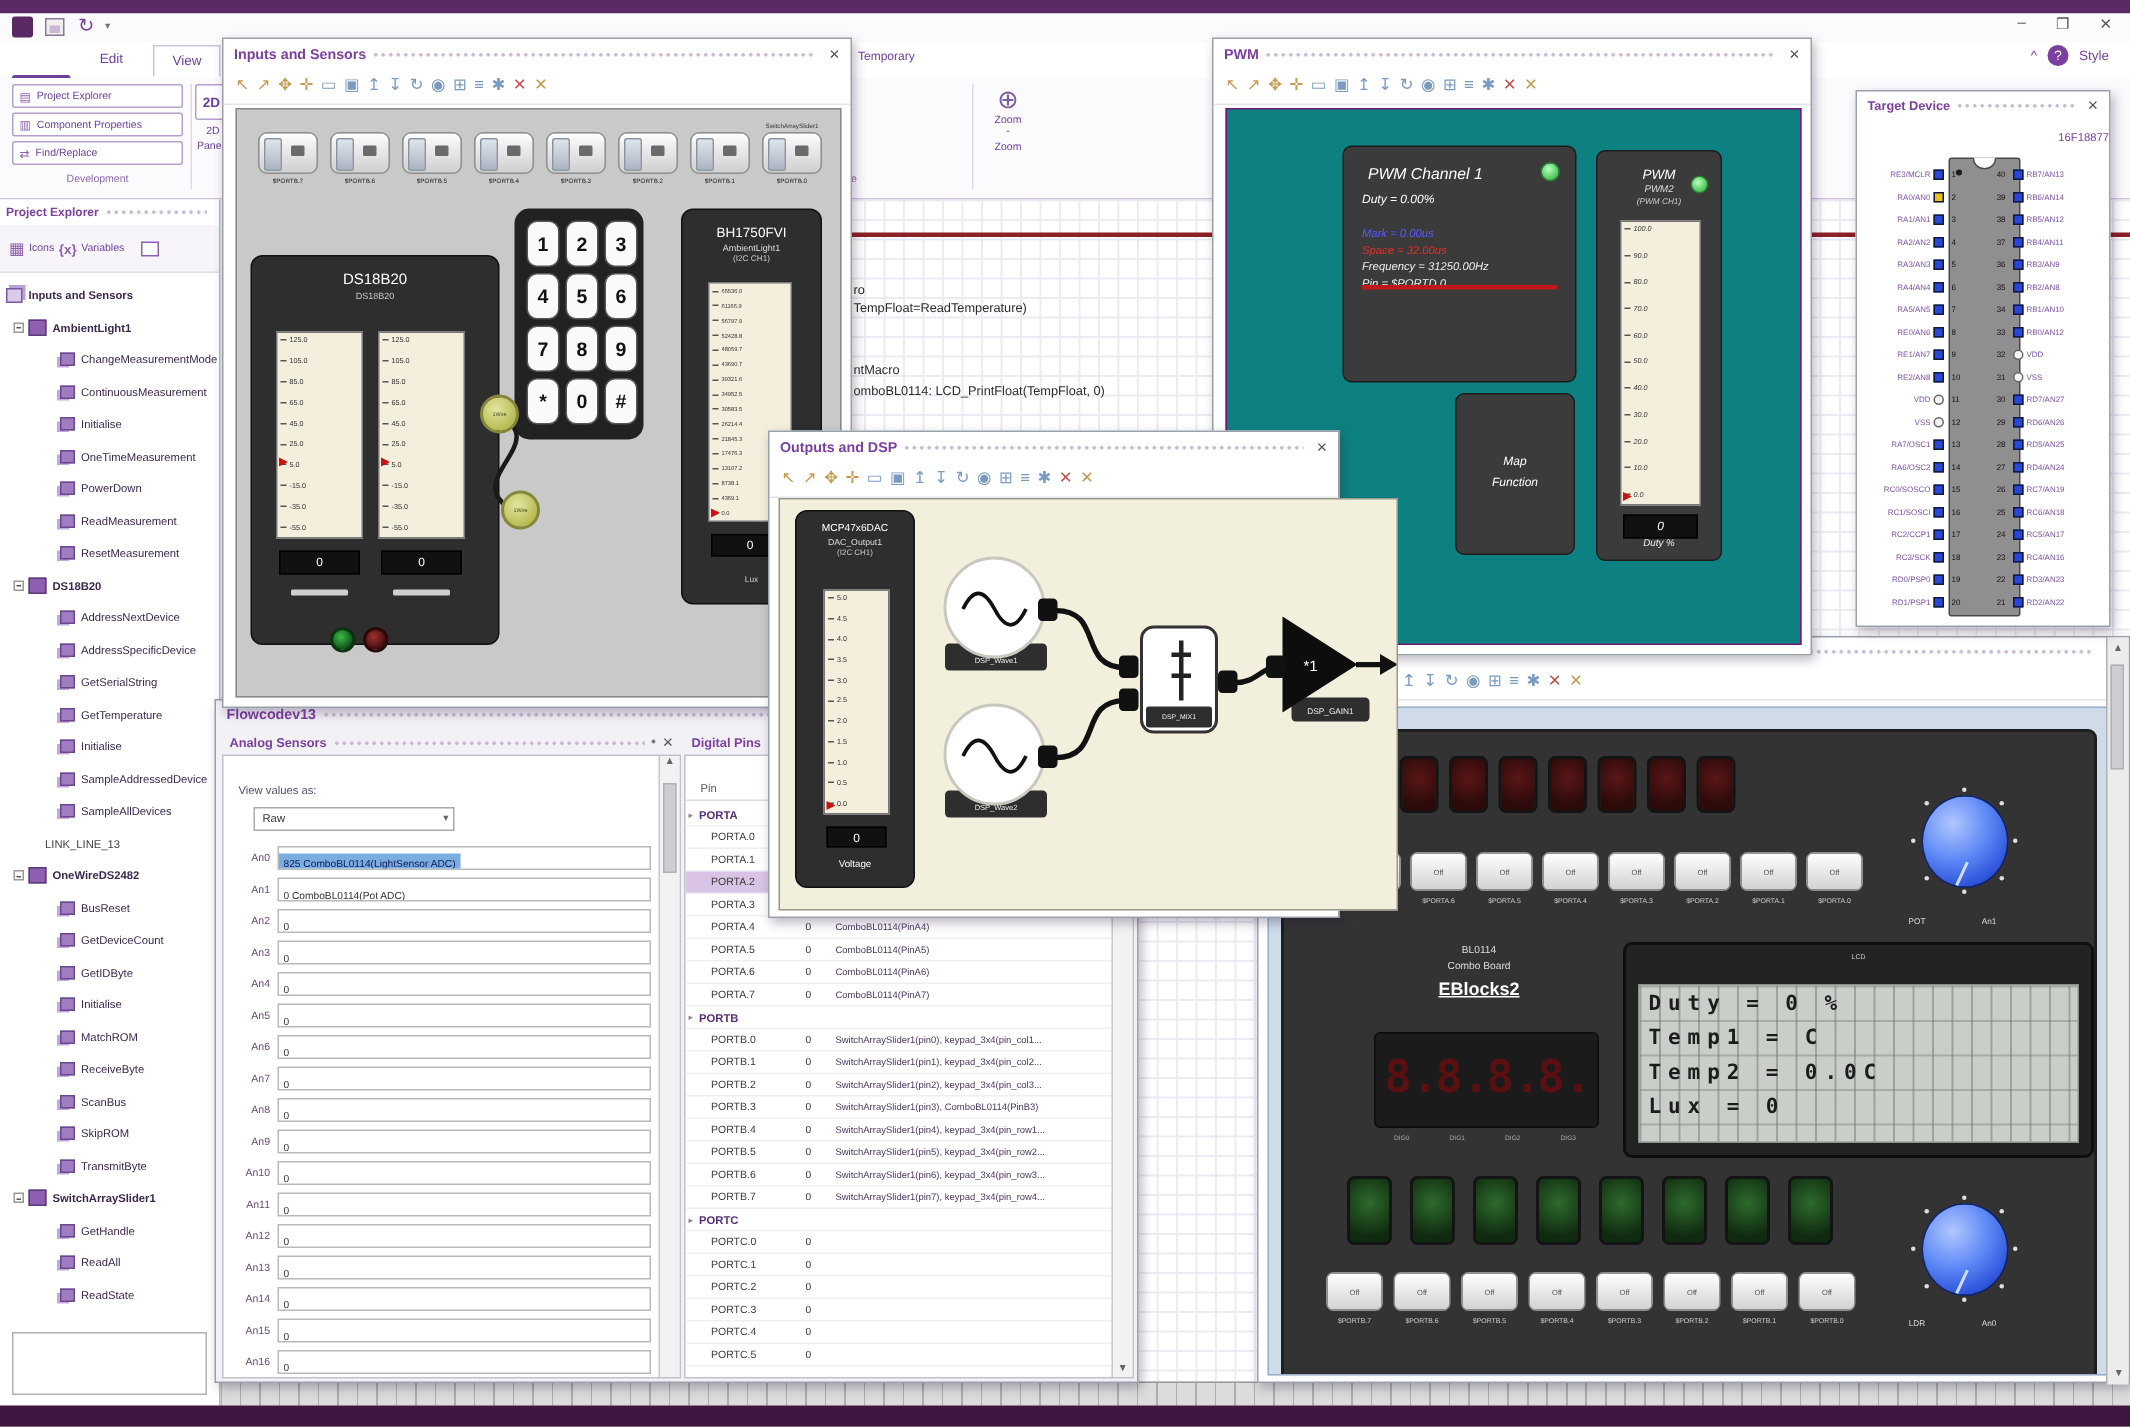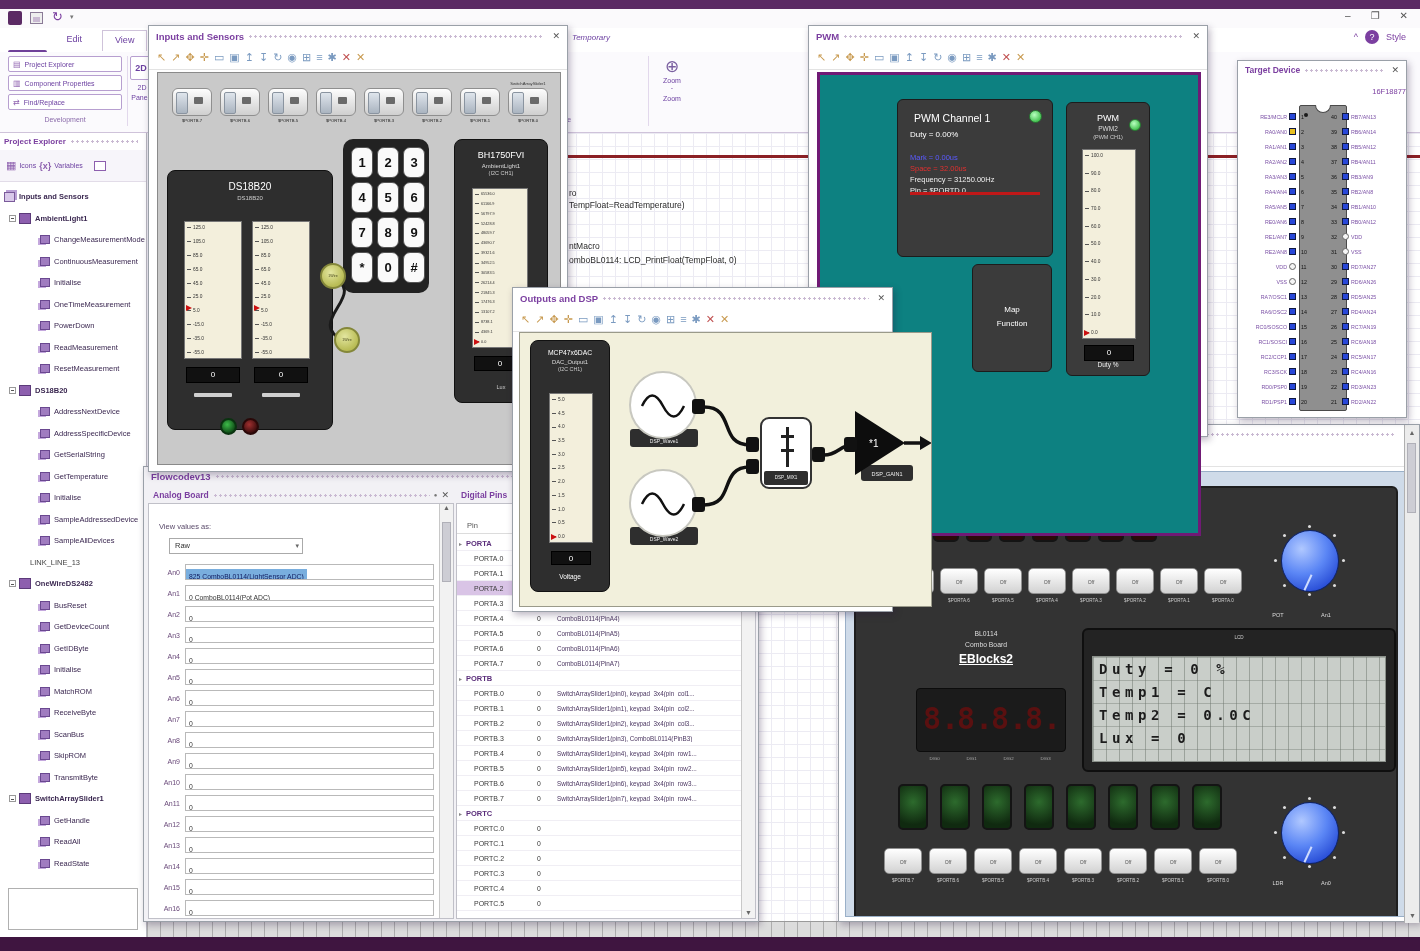--- a/index.html
+++ b/index.html
@@ -22,21 +22,21 @@
   .rtab{height:21px;padding:4px 12px;font-size:9px;color:#6b3fa0;}
   .rtab.t-file{background:#6f4099;color:#fff;border-radius:2px 2px 0 0;margin-top:20px;}
   .rtab.t-active{background:#fff;border:1px solid #cfc3da;border-bottom:none;}
   .ribbon{position:absolute;left:0;top:52px;width:1420px;height:81px;background:#fbfafd;border-bottom:1px solid #cfc3da;}
   .devbtn{position:absolute;left:8px;width:114px;height:16px;border:1px solid #b79fd0;border-radius:2px;background:#fff;font-size:7px;color:#6b3fa0;display:flex;align-items:center;gap:4px;padding:0 4px;white-space:nowrap;overflow:hidden;}
   .devico{font-size:8px;color:#8d5fae;}
   .devgroup{position:absolute;left:8px;top:64px;width:114px;text-align:center;font-size:7px;color:#8a6aaa;}
   .rsep{position:absolute;top:4px;width:1px;height:70px;background:#e2d8ec;}
   .btn2d{position:absolute;left:130px;top:4px;width:22px;height:24px;border:1px solid #b79fd0;border-radius:2px;color:#6b3fa0;font-weight:bold;font-size:9px;text-align:center;line-height:22px;background:#fff;}
   .lbl2d{position:absolute;left:124px;width:36px;text-align:center;font-size:7px;color:#6b3fa0;}
-  .tempitem{position:absolute;left:572px;top:-19px;font-size:8px;color:#6b3fa0;white-space:nowrap;font-style:italic;}
+  .tempitem{position:absolute;left:572px;top:-19px;font-size:8px;color:#6b3fa0;white-space:nowrap;}
   .tempico{position:absolute;left:-11px;top:1px;width:7px;height:7px;border:1px solid #9a7ab8;background:#e8defc;}
   .rightbtn{position:absolute;left:566px;font-size:7.5px;color:#6b3fa0;display:flex;align-items:center;gap:4px;white-space:nowrap;}
   .rightbtn.boxed{border:1px solid #b79fd0;background:#fff;border-radius:2px;padding:2px 5px;}
   .rgrouplbl{position:absolute;left:556px;top:64px;font-size:7px;color:#8a6aaa;}
   .magwrap{position:absolute;left:654px;top:4px;width:40px;text-align:center;}
   .magglyph{font-size:17px;color:#7a5fa0;}
   .zoomlbl{font-size:7px;color:#6b3fa0;}
   .redline{position:absolute;left:148px;top:155px;width:1272px;height:3px;background:#8b2025;z-index:1;}
 
   
@@ -113,21 +113,21 @@
   .plug1w{position:absolute;width:26px;height:26px;border-radius:50%;background:radial-gradient(circle at 40% 35%,#e3e6a0,#b9bc55 70%);border:2px solid #84873a;color:#4a4a20;font-size:3.6px;display:flex;align-items:center;justify-content:center;z-index:2;}
   #bh1750{left:296px;top:66px;width:94px;height:264px;}
   #bh1750 .bt{text-align:center;font-size:9px;margin-top:10px;}
   #bh1750 .b1{text-align:center;font-size:6px;color:#ddd;margin-top:3px;}
   #bh1750 .b2{text-align:center;font-size:5.5px;color:#ccc;margin-top:1px;}
   #bh1750 .tick{font-size:3.8px;}
   .wiresvg{position:absolute;z-index:1;}
 
   
   #win-pwm{left:808px;top:25px;width:400px;height:412px;z-index:4;}
-  .pwm-body{position:absolute;left:8px;top:46px;width:384px;height:464px;background:#0d8181;border:3px solid #701a75;overflow:hidden;}
+  .pwm-body{position:absolute;left:8px;top:46px;width:384px;height:358px;background:#0d8181;border:1px solid #701a75;overflow:hidden;font-style:italic;}
   .pwmblk{position:absolute;background:#3b3b3b;border-radius:6px;border:1px solid #1c1c1c;color:#fff;}
   #pwmch1{left:77px;top:24px;width:156px;height:158px;}
   #pwmch1 .t{font-size:10.5px;margin:12px 0 0 16px;}
   #pwmch1 .duty{font-size:8px;margin:6px 0 0 12px;}
   #pwmch1 .hr{position:absolute;left:12px;top:92px;width:130px;height:3px;background:#c01818;}
   #pwmch1 .mark{position:static;border:none;font-size:7.5px;color:#5a5aff;margin:14px 0 0 12px;width:auto;height:auto;}
   #pwmch1 .space{font-size:7.5px;color:#e03030;margin:2px 0 0 12px;}
   #pwmch1 .freq,#pwmch1 .pin{font-size:7.5px;color:#eee;margin:2px 0 0 12px;}
   .ledgreen{position:absolute;width:13px;height:13px;border-radius:50%;background:radial-gradient(circle at 40% 35%,#b8ffc0,#49c455 70%);border:1px solid #2a7a34;}
   #pwmsl{left:246px;top:27px;width:84px;height:274px;}
@@ -508,21 +508,21 @@
     <div class="pebox"></div>
   </div>
 
   <div class="win" id="win-flowdoc">
     <div class="wtitle">
       <span class="t">Flowcodev13</span>
       <span class="wdots"></span>
     </div>
     <div class="subwin" id="analog">
       <div class="subhead">
-        <span class="t">Analog Board</span>
+        <span class="t">Analog Sensors</span>
         <span class="wdots"></span>
         <span style="font-size:6px;color:#777;">●</span>
         <span class="wx">✕</span>
       </div>
       <div class="subbody">
         <div class="vlabel">View values as:</div>
         <div class="dropdown">
           <span>Raw</span>
           <span class="c">▾</span>
         </div>

